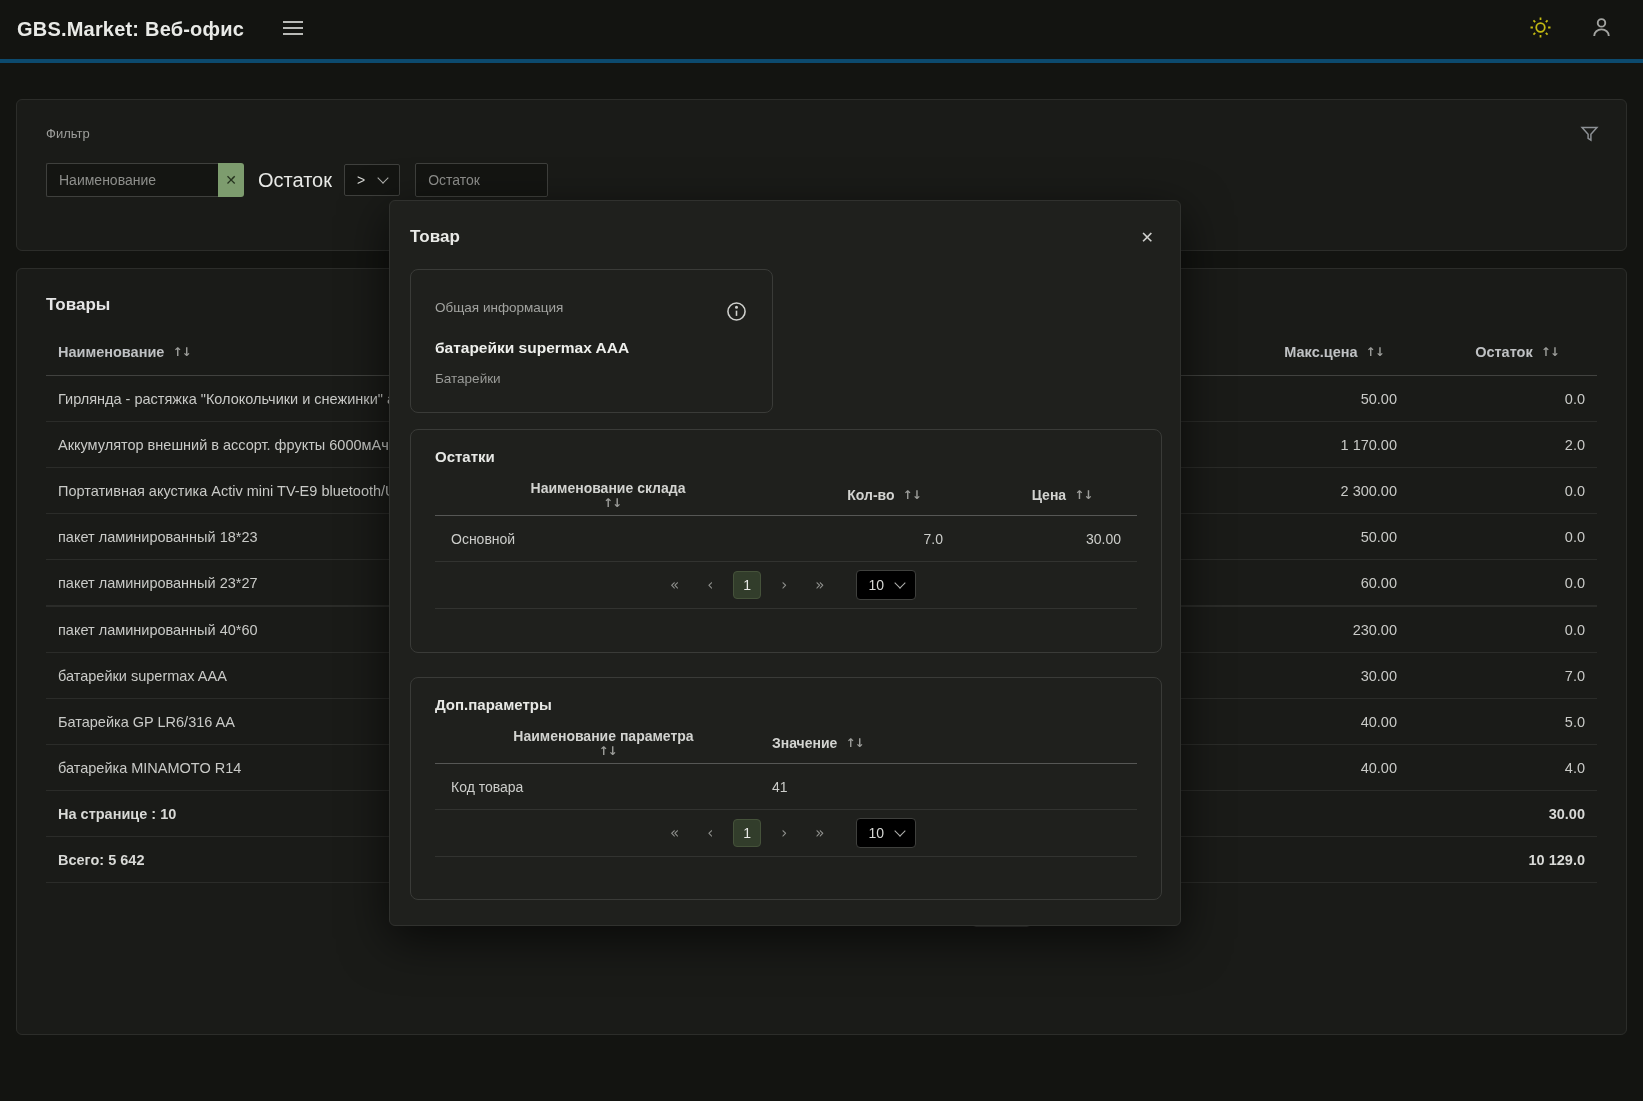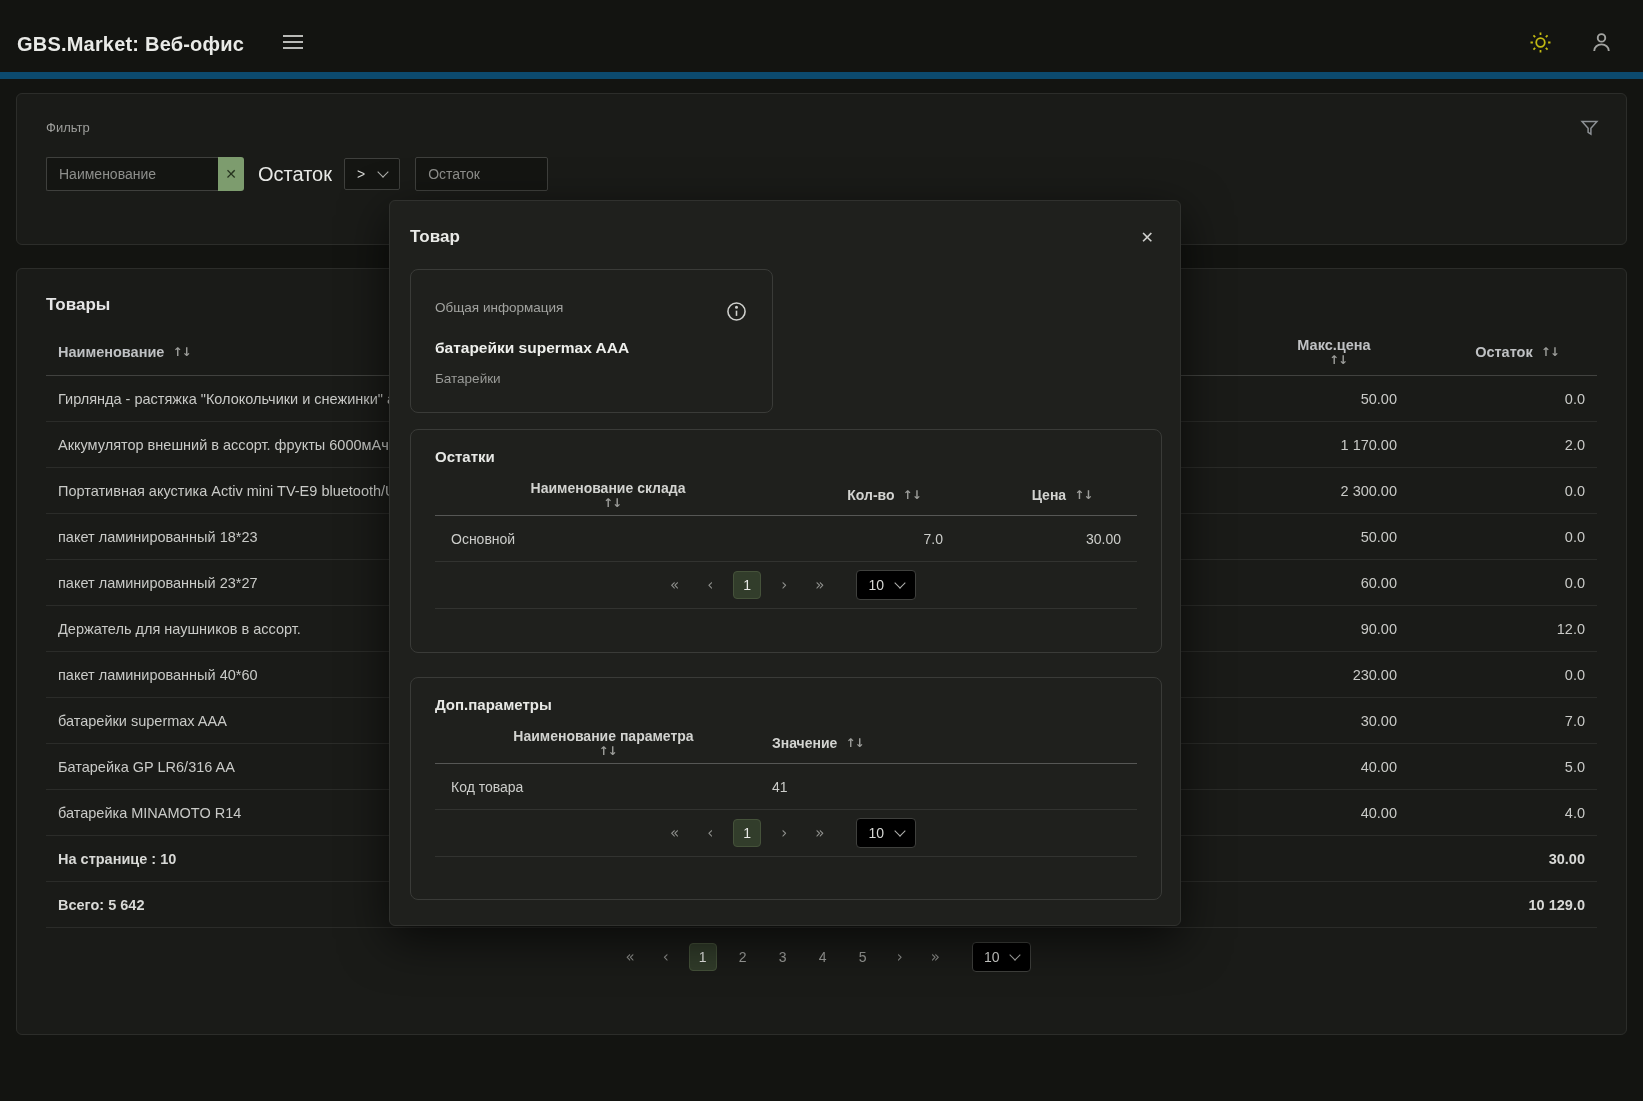--- a/index.html
+++ b/index.html
@@ -1,32 +1,32 @@
 <!DOCTYPE html>
 <html><head>
 <meta charset="utf-8">
 <style>
   * { margin:0; padding:0; box-sizing:border-box; }
   html,body { background:#0e0f0d; }
   body { font-family:"Liberation Sans","DejaVu Sans",sans-serif; }
   .page { position:relative; width:1643px; height:1101px; background:#131411; overflow:hidden; }
 
   
-  .appbar { position:absolute; top:16px; left:0; width:100%; height:63px;
-            display:flex; align-items:center; padding:0 17px; border-bottom:7px solid #0c4a6e; background:#131411; }
+  .appbar { position:absolute; top:0; left:0; width:100%; height:63px;
+            display:flex; align-items:center; padding:0 17px; border-bottom:4px solid #0c4a6e; background:#131411; }
   .appbar-title { font-size:20px; font-weight:bold; color:#e9eae7; letter-spacing:.2px; }
   .appbar-burger { margin-left:38px; display:flex; align-items:center; cursor:pointer; }
   .appbar-right { margin-left:auto; display:flex; align-items:center; gap:36px; padding-right:12px; }
   .iconbtn { display:flex; align-items:center; justify-content:center; cursor:pointer; }
 
   
   .card { position:absolute; background:#1a1b18; border:1px solid #2c2d2a; border-radius:6px; }
 
   
-  .filter-card { left:16px; top:93px; width:1611px; height:152px; padding:26px 29px; }
+  .filter-card { left:16px; top:99px; width:1611px; height:152px; padding:26px 29px; }
   .filter-label { font-size:13px; color:#9d9e9b; }
   .filter-row { display:flex; align-items:center; margin-top:22px; }
   .tinput { background:#141512; border:1px solid #3f403d; color:#d9dad7; padding:8px 12px; font-size:14px;
             font-family:inherit; outline:none; border-radius:2px 0 0 2px; }
   .tinput::placeholder { color:#8e8f8c; }
   .name-group { display:flex; align-items:stretch; }
   .name-input { width:172px; border-right:none; }
   .clear-btn { width:26px; background:#7d9c6e; border-radius:0 3px 3px 0; display:flex; align-items:center;
                justify-content:center; color:#26331f; font-size:14px; cursor:pointer; }
   .flabel { font-size:20px; color:#e8e9e6; margin:0 12px 0 14px; }
@@ -44,21 +44,21 @@
   .thead { display:flex; align-items:center; height:46px; margin-top:14px; }
   .th { font-size:14.5px; font-weight:bold; color:#bfc1c3; display:flex; align-items:center; }
   .sort { font-size:12px; color:#9b9c99; margin-left:8px; letter-spacing:-1px;
           font-family:"DejaVu Sans",sans-serif; }
   .divider { height:1px; background:#2b2c29; }
   .hdivider { height:1px; background:#41423f; }
   .trow { display:flex; align-items:center; height:45px; cursor:pointer; }
   .td { font-size:14.5px; color:#c9cac7; }
   .cell-pad { padding:0 12px; }
   .col-name { flex:1; white-space:nowrap; overflow:hidden; }
-  .col-price { width:150px; margin-left:28px; text-align:right; justify-content:center;flex-direction:column; }
+  .col-price { width:150px; margin-left:28px; text-align:right; justify-content:center; }
   .col-stock { width:160px; margin-left:28px; text-align:right; justify-content:center; }
   .sumrow .td { font-weight:bold; color:#d8d9d6; }
 
   
   .pg { display:flex; align-items:center; justify-content:center; margin-top:14px; }
   .pg-nav { color:#8f908d; font-size:15px; padding:0 14px; cursor:pointer;
             font-family:"DejaVu Sans",sans-serif; }
   .pg-page { min-width:28px; height:28px; display:flex; align-items:center; justify-content:center;
              color:#9fa09d; font-size:14px; margin:0 6px; cursor:pointer; border-radius:4px; }
   .pg-page.active { background:#323d2b; border:1px solid #45523a; color:#e8e9e6; }
@@ -202,25 +202,20 @@
       <div class="td col-price cell-pad">50.00</div>
       <div class="td col-stock cell-pad">0.0</div>
     </div>
     <div class="divider"></div>
     <div class="trow">
       <div class="td col-name cell-pad">пакет ламинированный 23*27</div>
       <div class="td col-price cell-pad">60.00</div>
       <div class="td col-stock cell-pad">0.0</div>
     </div>
     <div class="divider"></div>
-    <div class="trow">
-      <div class="td col-name cell-pad">Держатель для наушников в ассорт.</div>
-      <div class="td col-price cell-pad">90.00</div>
-      <div class="td col-stock cell-pad">12.0</div>
-    </div>
     <div class="divider"></div>
     <div class="trow">
       <div class="td col-name cell-pad">пакет ламинированный 40*60</div>
       <div class="td col-price cell-pad">230.00</div>
       <div class="td col-stock cell-pad">0.0</div>
     </div>
     <div class="divider"></div>
     <div class="trow">
       <div class="td col-name cell-pad">батарейки supermax AAA</div>
       <div class="td col-price cell-pad">30.00</div>

